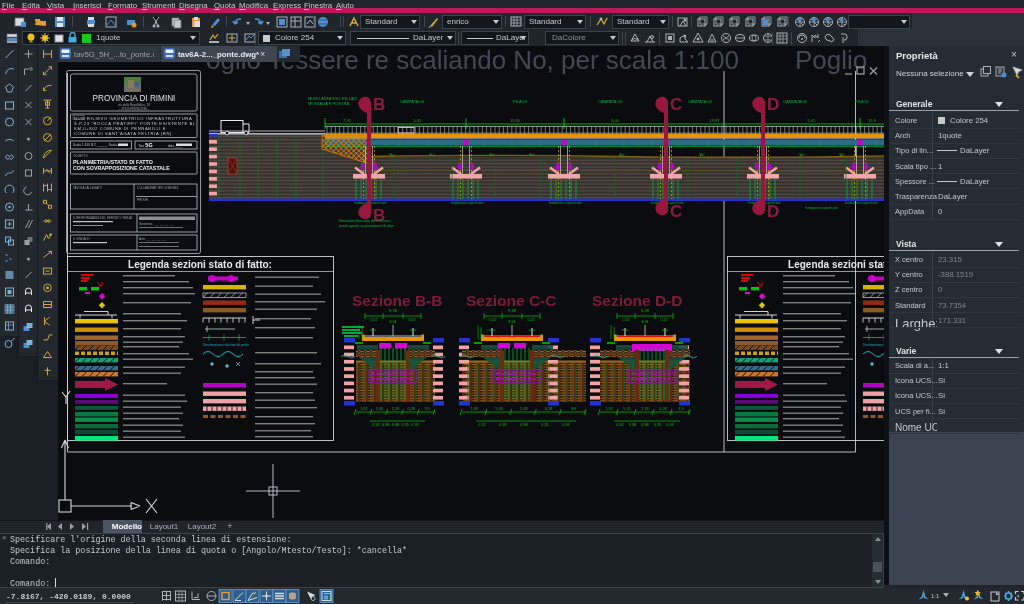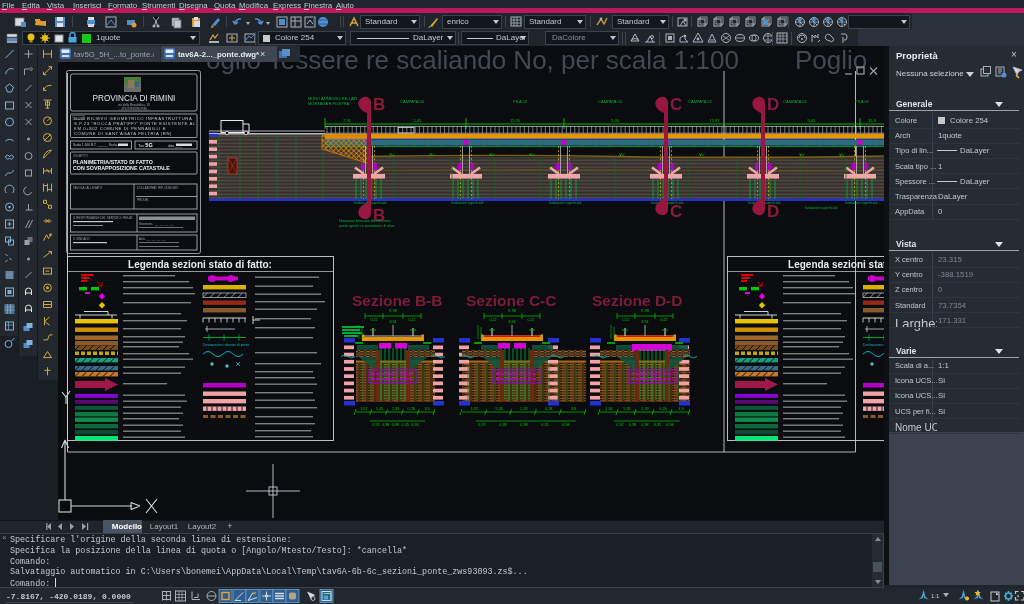--- a/index.html
+++ b/index.html
@@ -1328,21 +1328,20 @@
 </svg>
 <div class="abs" style="left:103px;top:520px;width:39px;height:13px;background:#4a5462;color:#fff;font-weight:bold;font-size:8px;text-align:right;line-height:13px">Modello</div>
 <div class="abs" style="left:146px;top:520px;width:36px;height:13px;color:#a9b1ba;font-size:8px;text-align:center;line-height:13px">Layout1</div>
 <div class="abs" style="left:184px;top:520px;width:36px;height:13px;color:#a9b1ba;font-size:8px;text-align:center;line-height:13px">Layout2</div>
 <div class="abs" style="left:224px;top:520px;width:12px;height:13px;color:#a9b1ba;font-size:9px;text-align:center;line-height:13px">+</div>
 <div class="abs" style="left:0;top:533px;width:884px;height:55px;background:#1b2026;border:1px solid #3a424c;border-left:none"></div>
 <div class="abs" style="left:2px;top:534px;width:8px;height:8px;color:#8a9097;font-size:8px;line-height:8px">×</div>
 <div class="abs lbl" style="left:10px;top:535px;font-family:'Liberation Mono',monospace;font-size:8.4px;color:#c2c9d1">Specificare l'origine della seconda linea di estensione:</div>
 <div class="abs lbl" style="left:10px;top:546px;font-family:'Liberation Mono',monospace;font-size:8.4px;color:#c2c9d1">Specifica la posizione della linea di quota o [Angolo/Mtesto/Testo]: *cancella*</div>
 <div class="abs lbl" style="left:10px;top:557px;font-family:'Liberation Mono',monospace;font-size:8.4px;color:#c2c9d1">Comando:</div>
-<div class="abs lbl" style="left:10px;top:567px;font-family:'Liberation Mono',monospace;font-size:8.4px;color:#c2c9d1">Salvataggio automatico in C:\Users\bonemei\AppData\Local\Temp\tav6A-6b-6c_sezioni_ponte_zws93093.zs$...</div>
 <div class="abs lbl" style="left:10px;top:578px;font-family:'Liberation Mono',monospace;font-size:8.4px;color:#c2c9d1">Comando: <span style="display:inline-block;width:1px;height:9px;background:#d8dce0;vertical-align:-1px"></span></div>
 <div class="abs" style="left:872px;top:534px;width:11px;height:53px;background:#262c34"></div>
 <div class="abs" style="left:875px;top:537px;width:0;height:0;border-left:3px solid transparent;border-right:3px solid transparent;border-bottom:4px solid #8a9097"></div>
 <div class="abs" style="left:875px;top:580px;width:0;height:0;border-left:3px solid transparent;border-right:3px solid transparent;border-top:4px solid #8a9097"></div>
 <div class="abs" style="left:873px;top:562px;width:9px;height:10px;background:#4a525c"></div>
 <div id="props"></div>
 <div class="abs" style="left:884px;top:46px;width:5px;height:539px;background:#0d1014"></div>
 <div class="abs" style="left:889px;top:46px;width:135px;height:386px;background:#262c34"></div>
 <div class="abs" style="left:896px;top:50px;font-size:9.5px;font-weight:bold;color:#e8ebee">Proprietà</div>
 <div class="abs" style="left:1011px;top:49px;font-size:10px;color:#c0c6cc">×</div>

